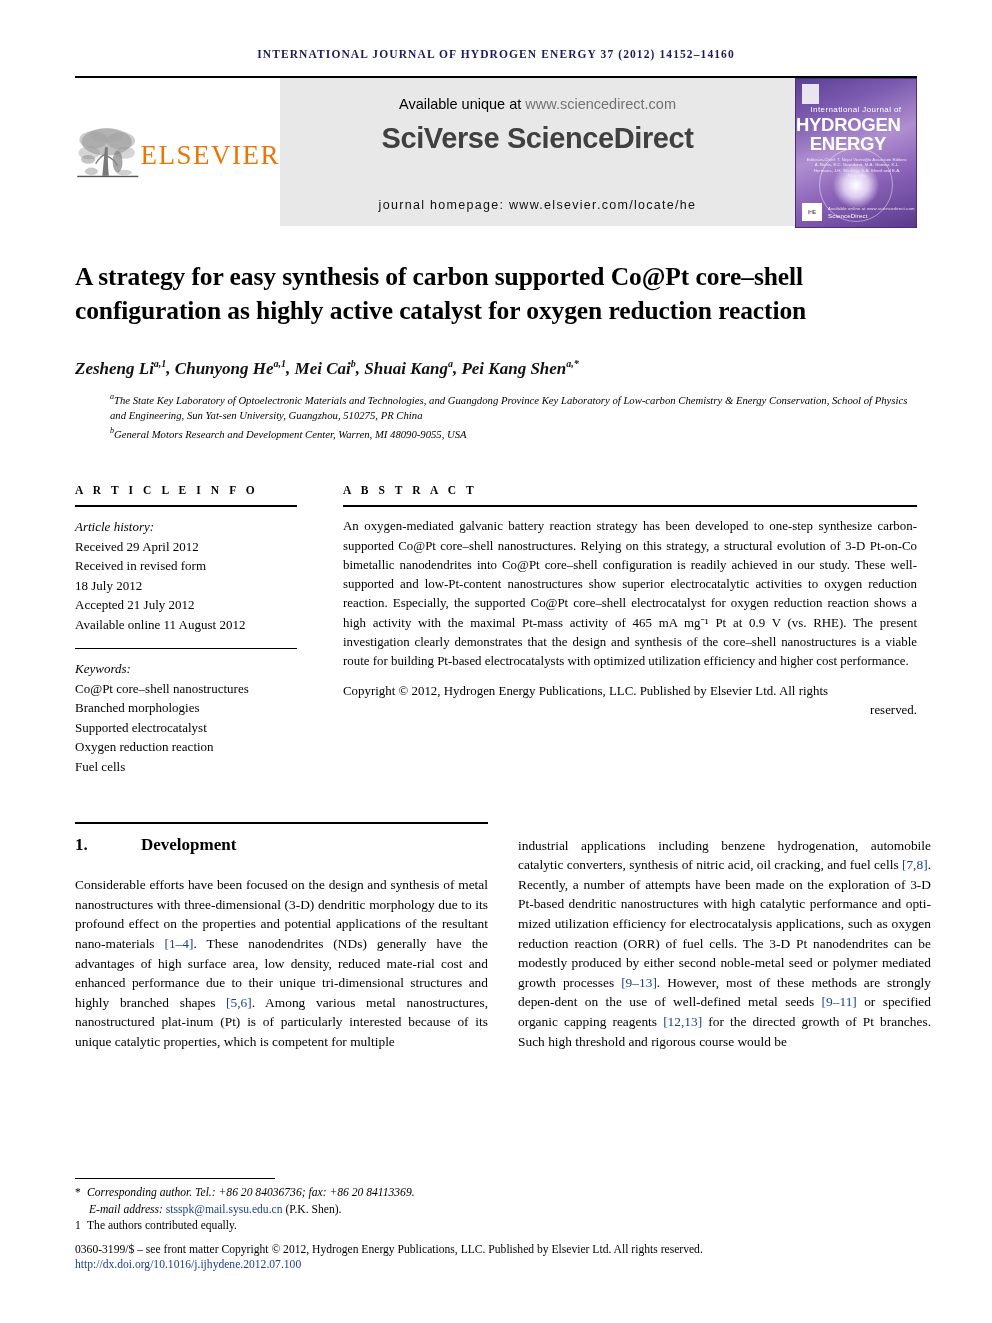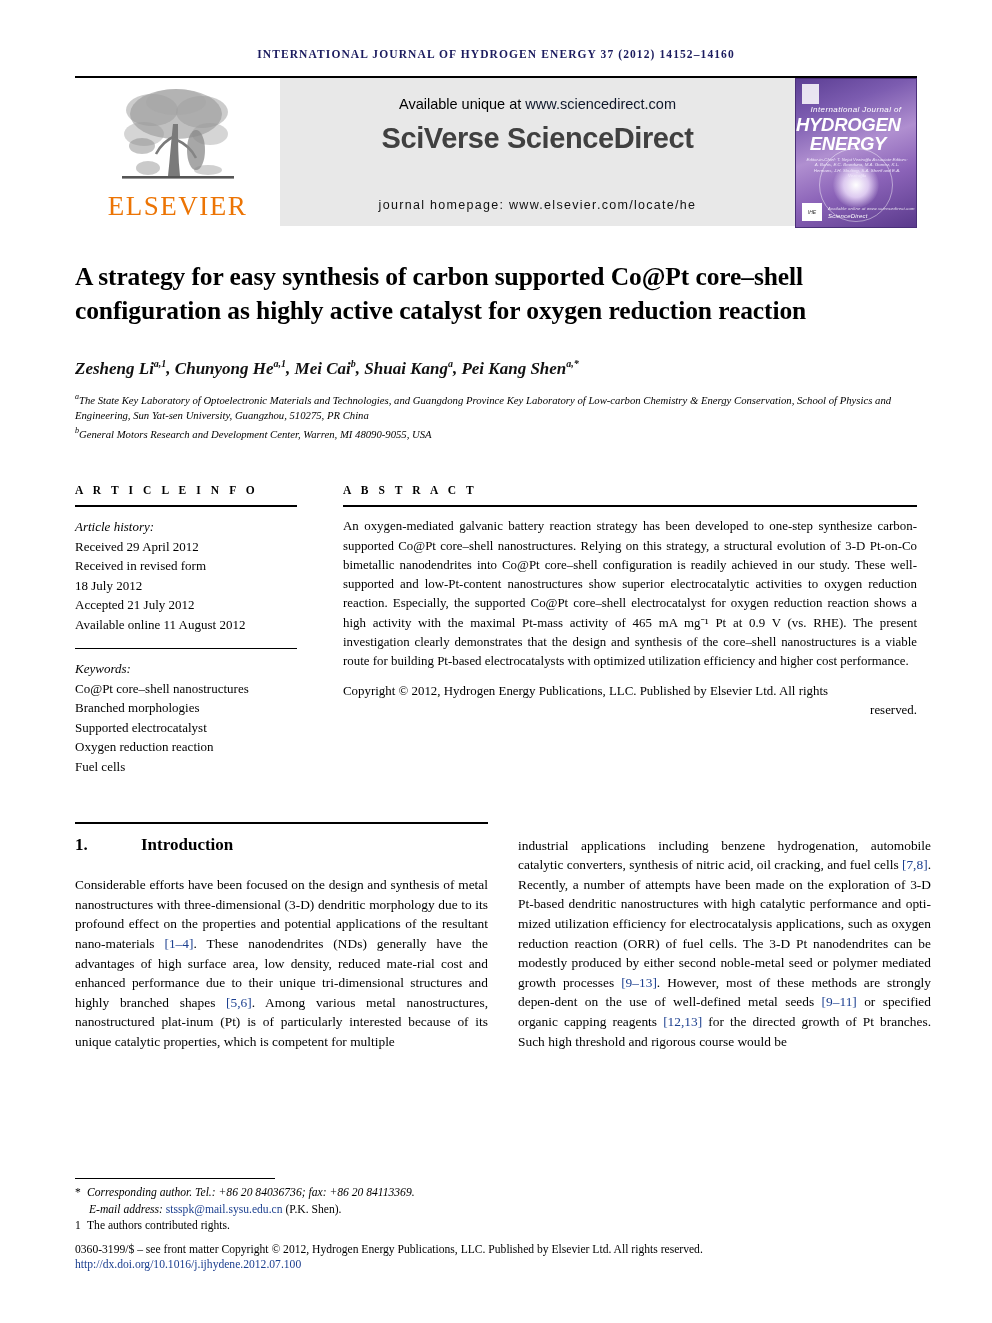--- a/index.html
+++ b/index.html
@@ -34,23 +34,23 @@
     height: 150px;
     display: flex;
     align-items: stretch;
     border-top: 2px solid #000;
     padding-top: 0;
   }
   .elsevier-block {
     width: 205px;
     flex: 0 0 205px;
     display: flex;
-    flex-direction: column;
+    flex-direction: row;
     align-items: center;
-    justify-content: flex-start;
+    justify-content: center;
     padding-top: 6px;
   }
   .tree-logo { width: 120px; height: 108px; }
   .elsevier-word {
     color: #ec7404;
     font-family: "Liberation Serif", serif;
     font-size: 27px;
     letter-spacing: 1.5px;
     line-height: 1;
     margin-top: 1px;
@@ -63,21 +63,21 @@
     flex-direction: column;
     align-items: center;
     justify-content: flex-start;
     padding-top: 18px;
   }
   .avail-line {
     font-family: "Liberation Sans", sans-serif;
     font-size: 14.5px;
     color: #000;
   }
-  .avail-line .sd-url { color: #0f172a; }
+  .avail-line .sd-url { color: #737373; }
   .sciverse {
     margin-top: 10px;
     font-family: "Liberation Sans", sans-serif;
     font-weight: bold;
     font-size: 29px;
     color: #404040;
     letter-spacing: -0.4px;
   }
   .homepage {
     position: absolute;
@@ -96,21 +96,20 @@
     align-items: flex-start;
     justify-content: flex-end;
   }
   .cover {
     width: 140px;
     height: 150px;
     position: relative;
     overflow: hidden;
     background: linear-gradient(160deg,#5c3f94 0%, #7c5cb0 22%, #b08fd0 46%, #8b63b8 68%, #5a3a8c 100%);
     border: 1px solid #4a2f79;
-    font-style: italic;
   }
   .cover .glow {
     position: absolute; left: 50%; top: 56%;
     width: 46px; height: 46px; margin-left: -23px;
     border-radius: 50%;
     background: radial-gradient(circle, #ffffff 0%, #ddcaf0 38%, rgba(150,110,190,0) 72%);
   }
   .cover .ring {
     position: absolute; left: 50%; top: 56%;
     width: 74px; height: 74px; margin-left: -37px; margin-top: -14px;
@@ -188,20 +187,21 @@
     color: #111;
   }
   .authors sup { font-size: 10px; font-style: italic; }
   .affiliations {
     margin-top: 10px;
     font-family: "Liberation Serif", serif;
     font-style: italic;
     font-size: 10.7px;
     line-height: 15.5px;
     max-width: 845px;
+    margin-left: 35px;
   }
   .affiliations sup { font-size: 8px; }
 
   
   .info-abstract {
     margin-top: 42px;
     display: flex;
     gap: 46px;
   }
   .col-info { width: 222px; flex: 0 0 222px; }
@@ -397,38 +397,38 @@
       </div>
     </div>
   </div>
 
   <div class="body-wrap">
 
     <div class="body-col">
       <div class="rule"></div>
       <div class="sec-head">
         <span class="sec-num">1.</span>
-        <span>Introduction</span>
+        <span>Development</span>
       </div>
       <p class="body-text"><span>Considerable efforts have been focused on the design and synthesis of metal nanostructures with three-dimensional (3-D) dendritic morphology due to its profound effect on the properties and potential applications of the resultant nano-materials </span><span class="ref">[1–4]</span><span>. These nanodendrites (NDs) generally have the advantages of high surface area, low density, reduced mate-rial cost and enhanced performance due to their unique tri-dimensional structures and highly branched shapes </span><span class="ref">[5,6]</span><span>. Among various metal nanostructures, nanostructured plat-inum (Pt) is of particularly interested because of its unique catalytic properties, which is competent for multiple</span></p>
     </div>
 
     <div class="body-col">
       <p class="body-text"><span>industrial applications including benzene hydrogenation, automobile catalytic converters, synthesis of nitric acid, oil cracking, and fuel cells </span><span class="ref">[7,8]</span><span>. Recently, a number of attempts have been made on the exploration of 3-D Pt-based dendritic nanostructures with high catalytic performance and opti-mized utilization efficiency for electrocatalysis applications, such as oxygen reduction reaction (ORR) of fuel cells. The 3-D Pt nanodendrites can be modestly produced by either second noble-metal seed or polymer mediated growth processes </span><span class="ref">[9–13]</span><span>. However, most of these methods are strongly depen-dent on the use of well-defined metal seeds </span><span class="ref">[9–11]</span><span> or specified organic capping reagents </span><span class="ref">[12,13]</span><span> for the directed growth of Pt branches. Such high threshold and rigorous course would be</span></p>
     </div>
   </div>
 
   <div class="footnotes">
     <div class="fn-rule"></div>
     <div class="fn-line">
       <span class="fn-mark">*</span><span class="it">Corresponding author. Tel.: +86 20 84036736; fax: +86 20 84113369.</span>
     </div>
     <div class="fn-line fn-indent">
       <span class="it">E-mail address: </span><span class="link">stsspk@mail.sysu.edu.cn</span><span> (P.K. Shen).</span>
     </div>
     <div class="fn-line">
-      <span class="fn-mark">1</span><span>The authors contributed rights.</span>
+      <span class="fn-mark">1</span><span>The authors contributed equally.</span>
     </div>
     <div class="issn-line">0360-3199/$ – see front matter Copyright © 2012, Hydrogen Energy Publications, LLC. Published by Elsevier Ltd. All rights reserved.</div>
     <div class="doi-line">http://dx.doi.org/10.1016/j.ijhydene.2012.07.100</div>
   </div>
 
 </div>
 
 </body></html>

